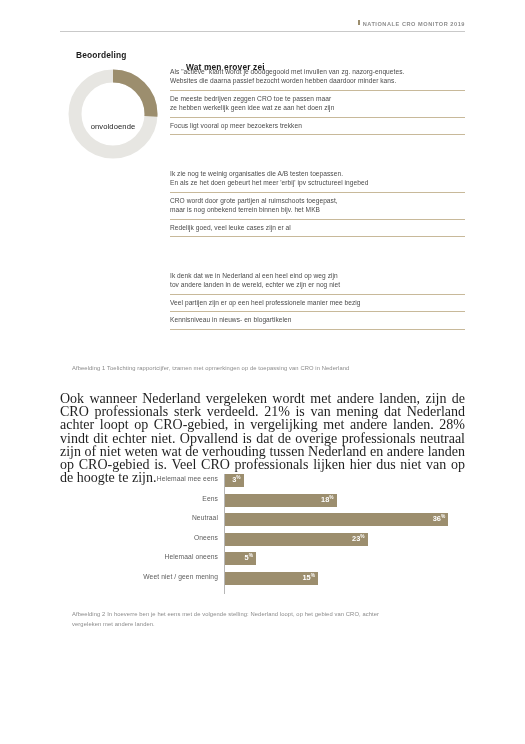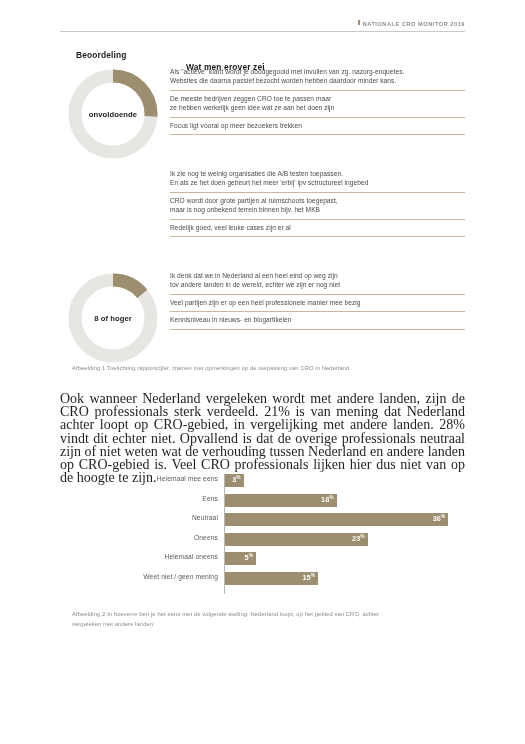--- a/index.html
+++ b/index.html
@@ -103,28 +103,28 @@
     position: absolute;
     left: 5px;
     top: 0;
     width: 96px;
     height: 96px;
   }
   .donut-wrap svg { display: block; }
   .donut-label {
     position: absolute;
     left: 0;
-    top: 0;
+    top: 12px;
     width: 96px;
     height: 96px;
     display: flex;
     align-items: center;
     justify-content: center;
     font-size: 7.6px;
-    font-weight: bold;
+    font-weight: normal;
     color: #1c1c1c;
     letter-spacing: 0.1px;
     pointer-events: none;
   }
 
   .quotes {
     position: absolute;
     left: 110px;
     top: 0;
     width: 295px;
@@ -274,27 +274,20 @@
           <div class="quote">
             <div class="quote-line">CRO wordt door grote partijen al ruimschoots toegepast,</div>
             <div class="quote-line">maar is nog onbekend terrein binnen bijv. het MKB</div>
           </div>
           <div class="quote">
             <div class="quote-line">Redelijk goed, veel leuke cases zijn er al</div>
           </div>
         </div>
       </div>
       <div class="rating-row r2">
-        <div class="donut-wrap">
-          <svg width="96" height="96" viewBox="0 0 96 96">
-            <circle cx="48" cy="48" r="38" fill="none" stroke="#e7e6e2" stroke-width="13"></circle>
-            <circle cx="48" cy="48" r="38" fill="none" stroke="#9c8e6e" stroke-width="13" stroke-dasharray="33.43 205.33" transform="rotate(-90 48 48)"></circle>
-          </svg>
-          <div class="donut-label">8 of hoger</div>
-        </div>
         <div class="quotes">
           <div class="quote">
             <div class="quote-line">Ik denk dat we in Nederland al een heel eind op weg zijn</div>
             <div class="quote-line">tov andere landen in de wereld, echter we zijn er nog niet</div>
           </div>
           <div class="quote">
             <div class="quote-line">Veel partijen zijn er op een heel professionele manier mee bezig</div>
           </div>
           <div class="quote">
             <div class="quote-line">Kennisniveau in nieuws- en blogartikelen</div>

